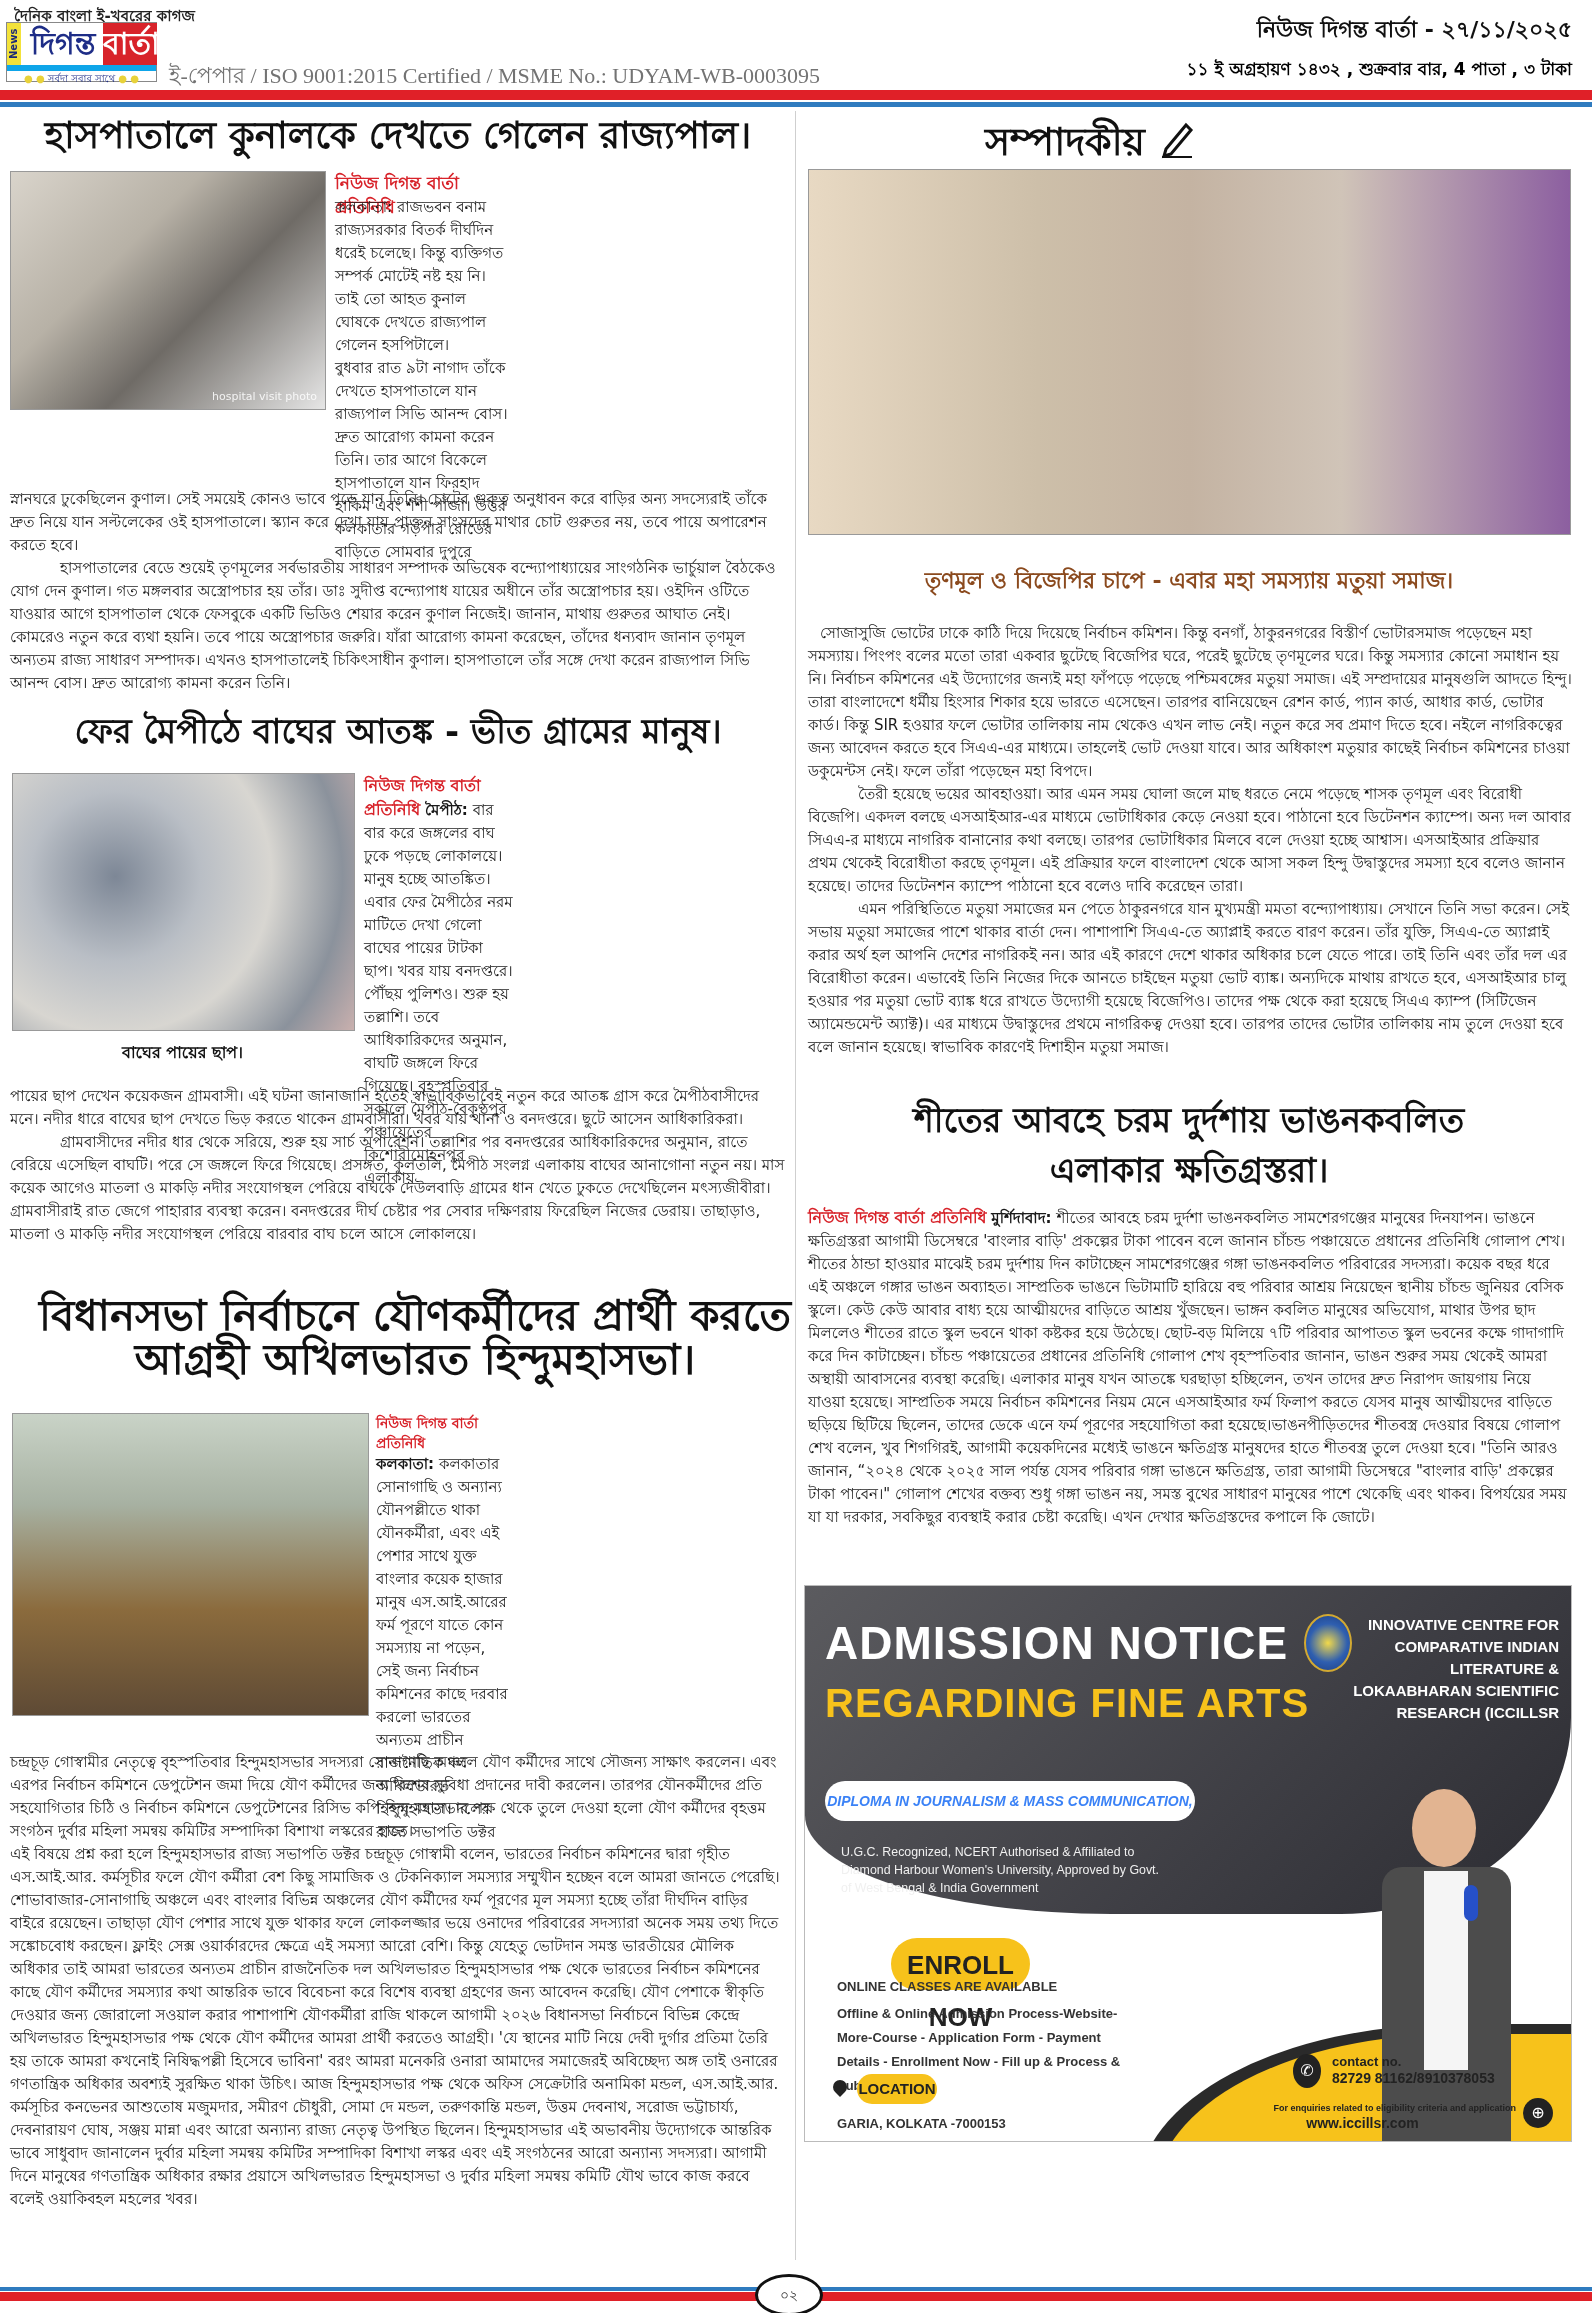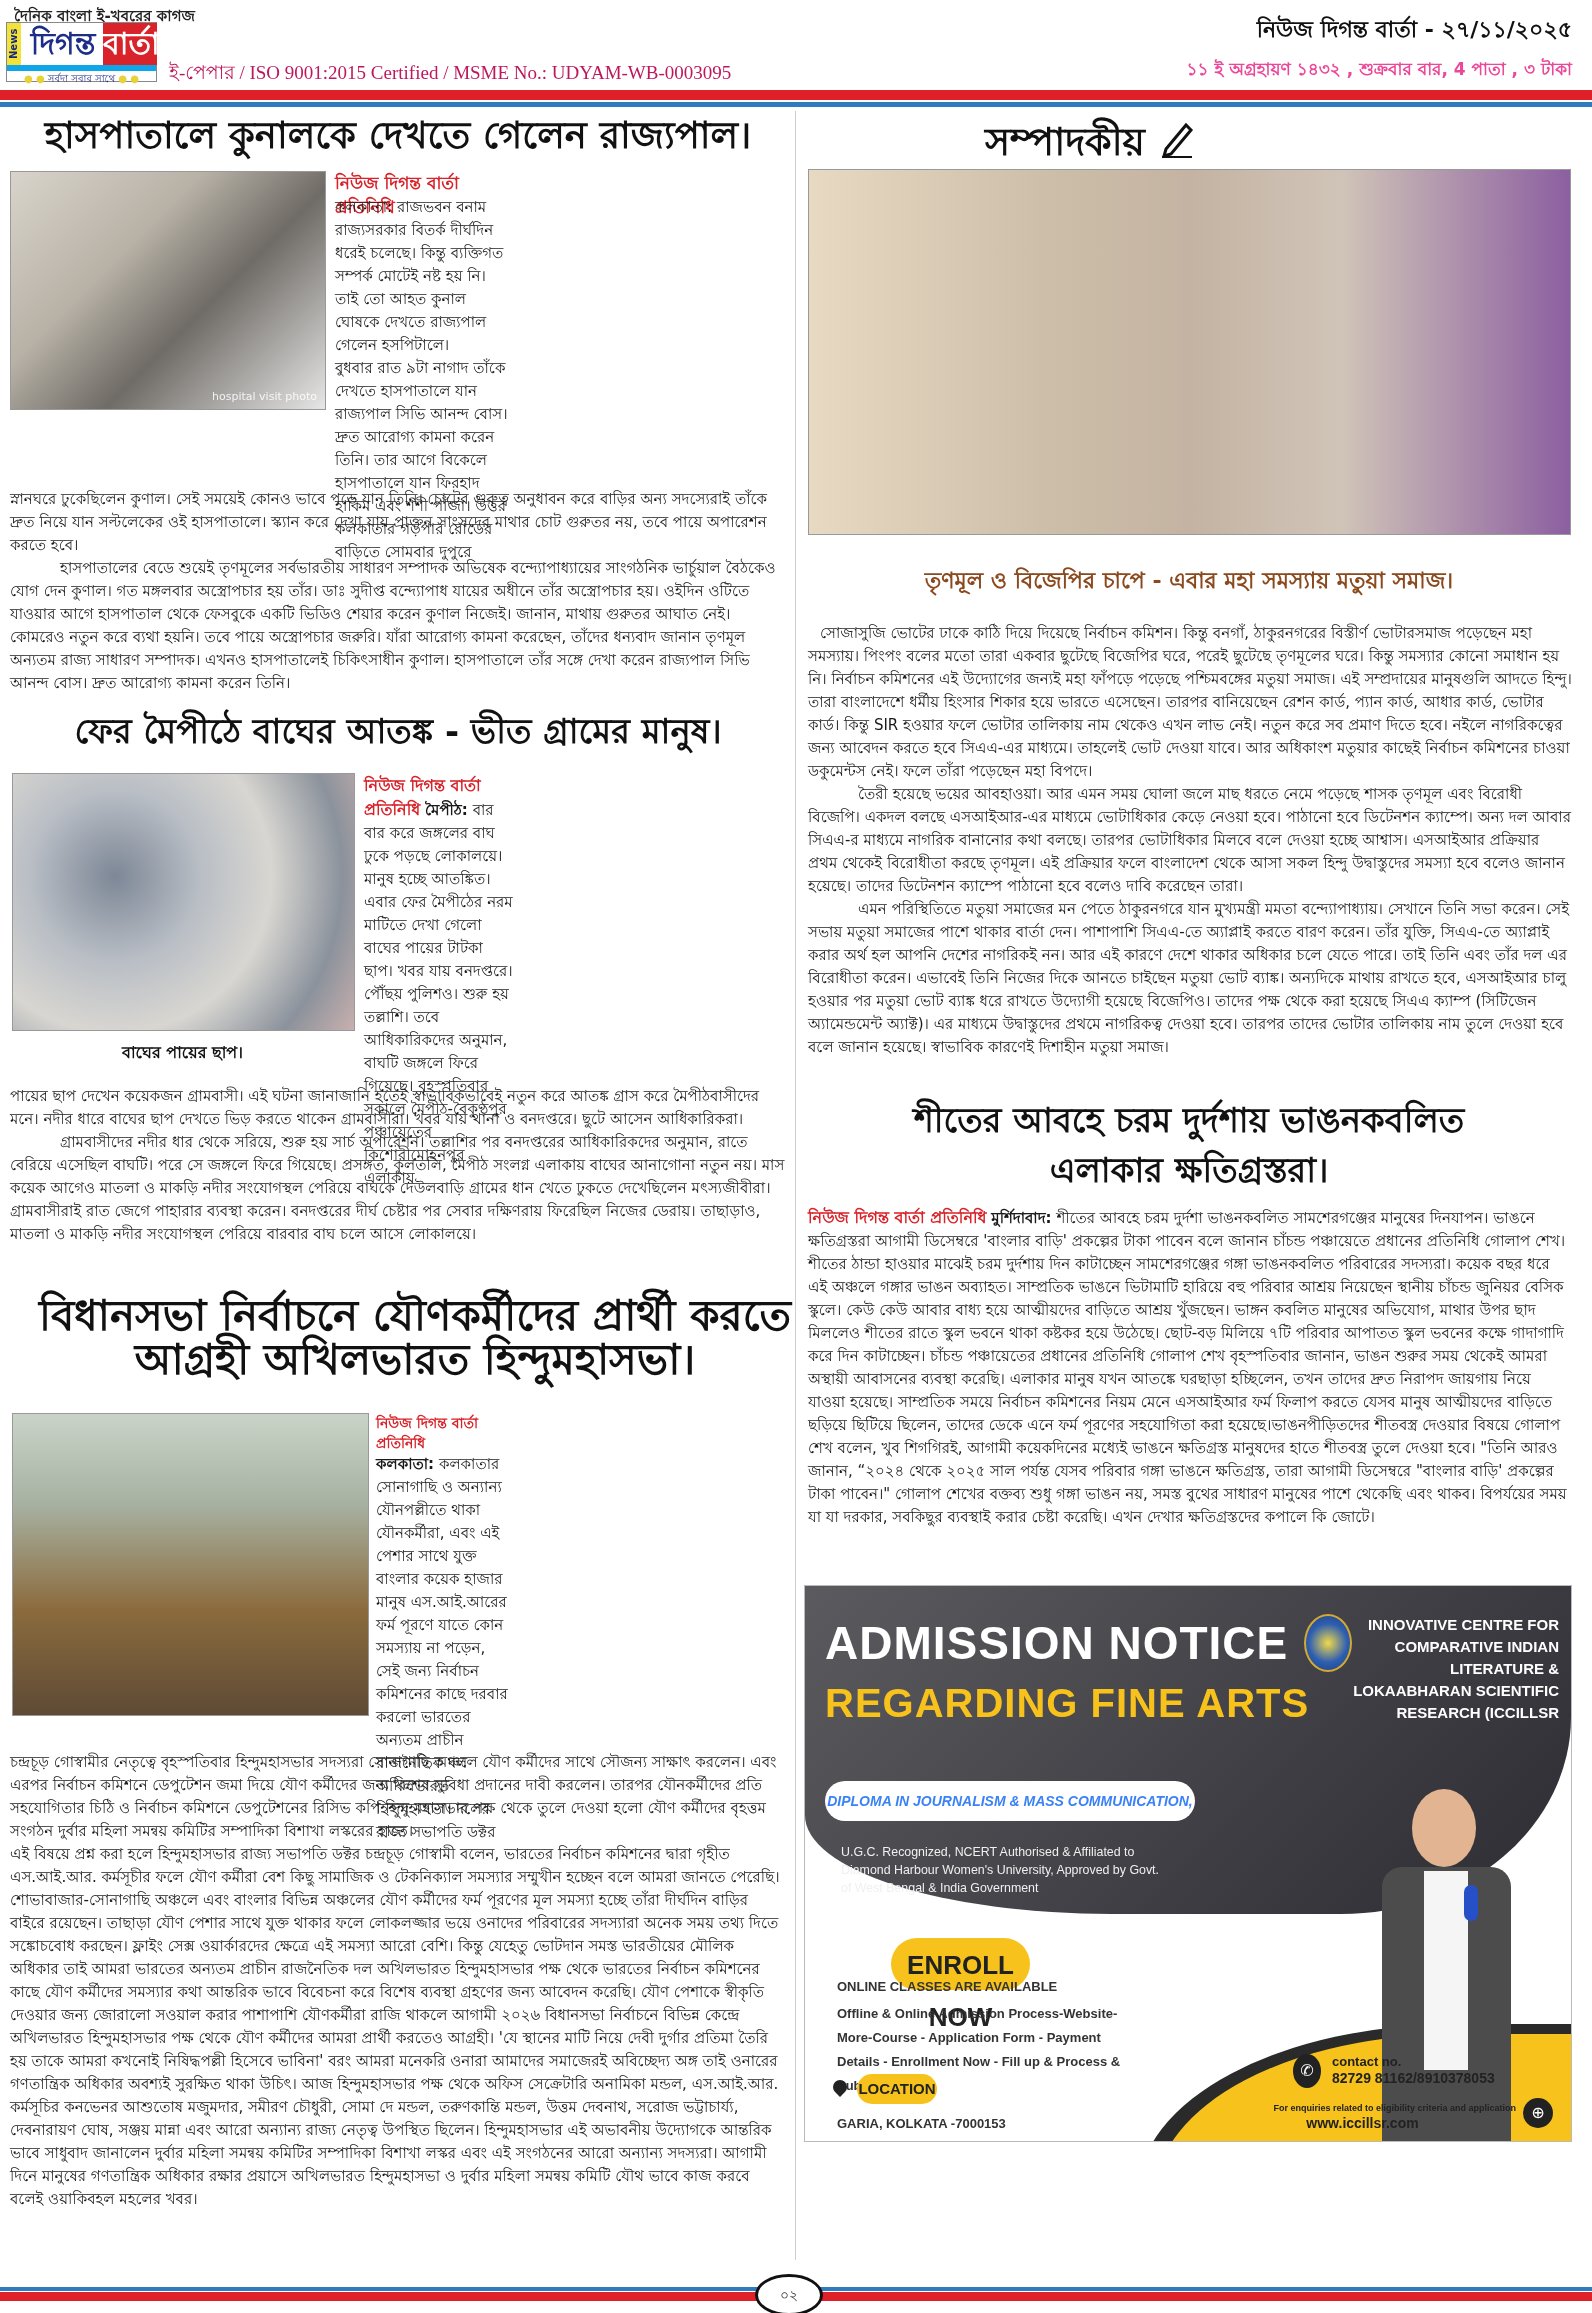--- a/index.html
+++ b/index.html
@@ -13,23 +13,23 @@
   .logo .news { position: absolute; left: 0; top: 0; width: 14px; height: 42px; background: #f3e23a;
                 font-size: 10px; font-weight: bold; color: #1b2a78; writing-mode: vertical-rl;
                 transform: rotate(180deg); text-align: center; line-height: 14px; }
   .logo .digonto { position: absolute; left: 16px; top: 0; width: 80px; height: 42px; color: #1e2d87;
                    font-size: 30px; font-weight: bold; line-height: 42px; text-align: center; }
   .logo .barta { position: absolute; left: 96px; top: 0; width: 54px; height: 42px; background: #d8232a;
                  color: #fff; font-size: 30px; font-weight: bold; line-height: 42px; text-align: center; }
   .logo .motto { position: absolute; left: 0; top: 42px; width: 149px; height: 16px; font-size: 10px;
                  color: #1e2d87; text-align: center; line-height: 16px; border-top: 6px solid #0ea5e9; }
   .logo .motto .dot { color: #e8d23a; }
-  .epaper { left: 169px; top: 58px; font-family: "Liberation Serif", serif; font-size: 19px; color: #be185d; }
+  .epaper { left: 169px; top: 58px; font-family: "Liberation Serif", serif; font-size: 22px; color: #737373; }
   .datehead { right: 20px; top: 12px; font-size: 22px; font-weight: bold; color: #111; text-align: right; }
-  .datesub { right: 20px; top: 56px; font-size: 17px; font-weight: bold; color: #ec4899; text-align: right; }
+  .datesub { right: 20px; top: 56px; font-size: 17px; font-weight: bold; color: #000000; text-align: right; }
   .rule-red { left: 0; top: 90px; width: 1592px; height: 10px; background: #e02028; }
   .rule-blue { left: 0; top: 102px; width: 1592px; height: 5px; background: #2f7bbf; }
 
   .vdivider { left: 795px; top: 111px; width: 1px; height: 2149px; background: #cfcfcf; }
 
   
   .headline { font-weight: bold; color: #111; text-align: center; }
   .byline { color: #d8232a; font-weight: bold; }
   .body { font-size: 15px; line-height: 23px; color: #1a1a1a; text-align: left; }
   .body p { margin: 0; }

